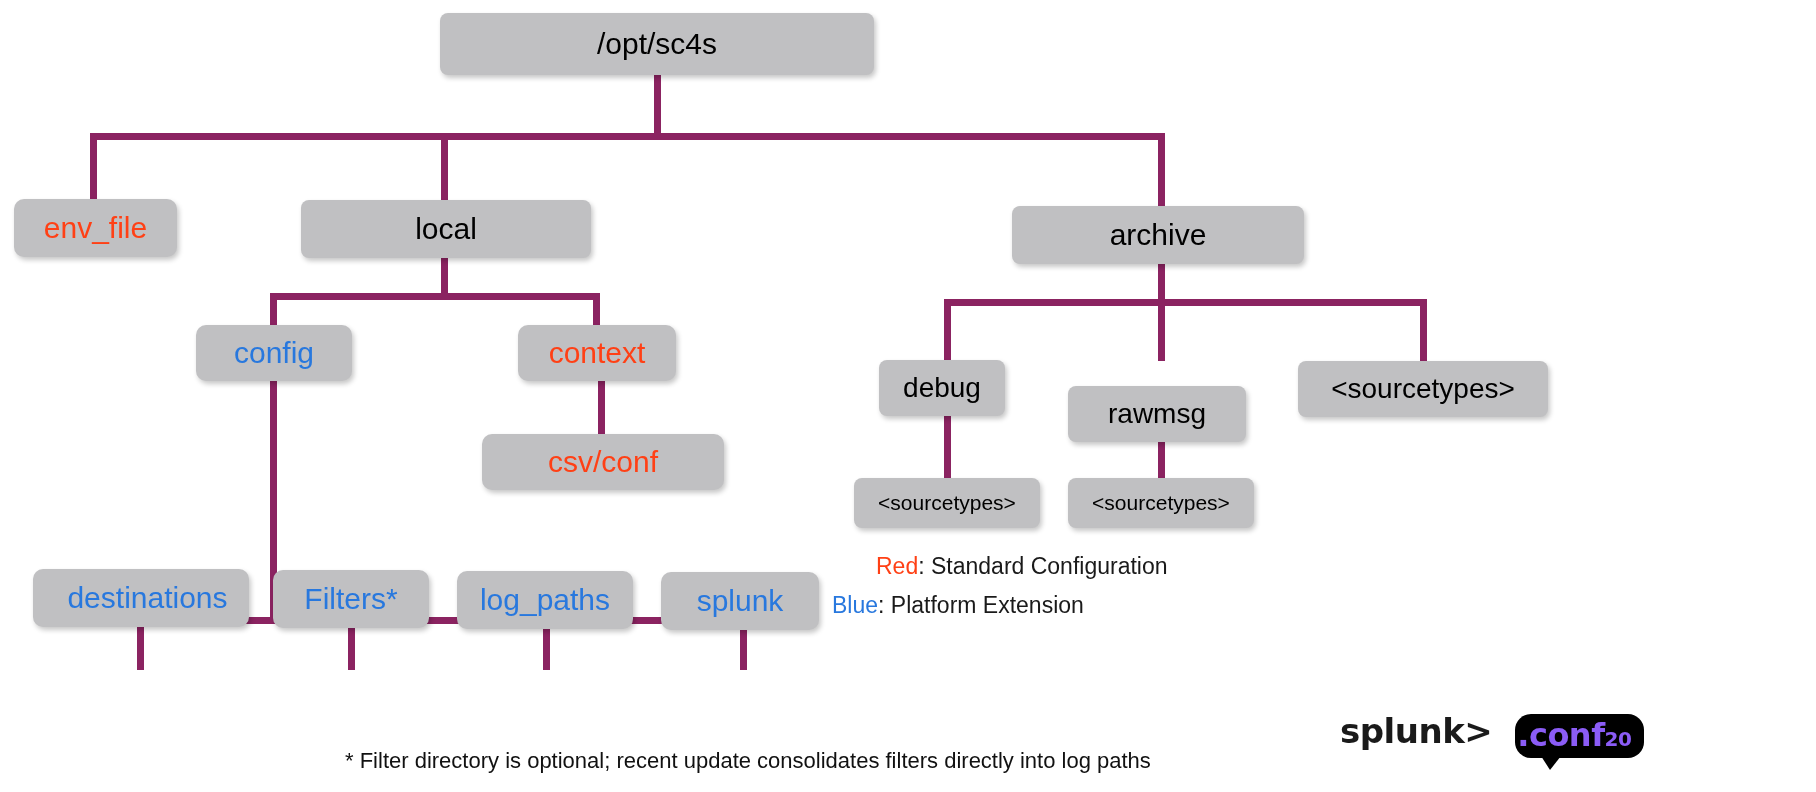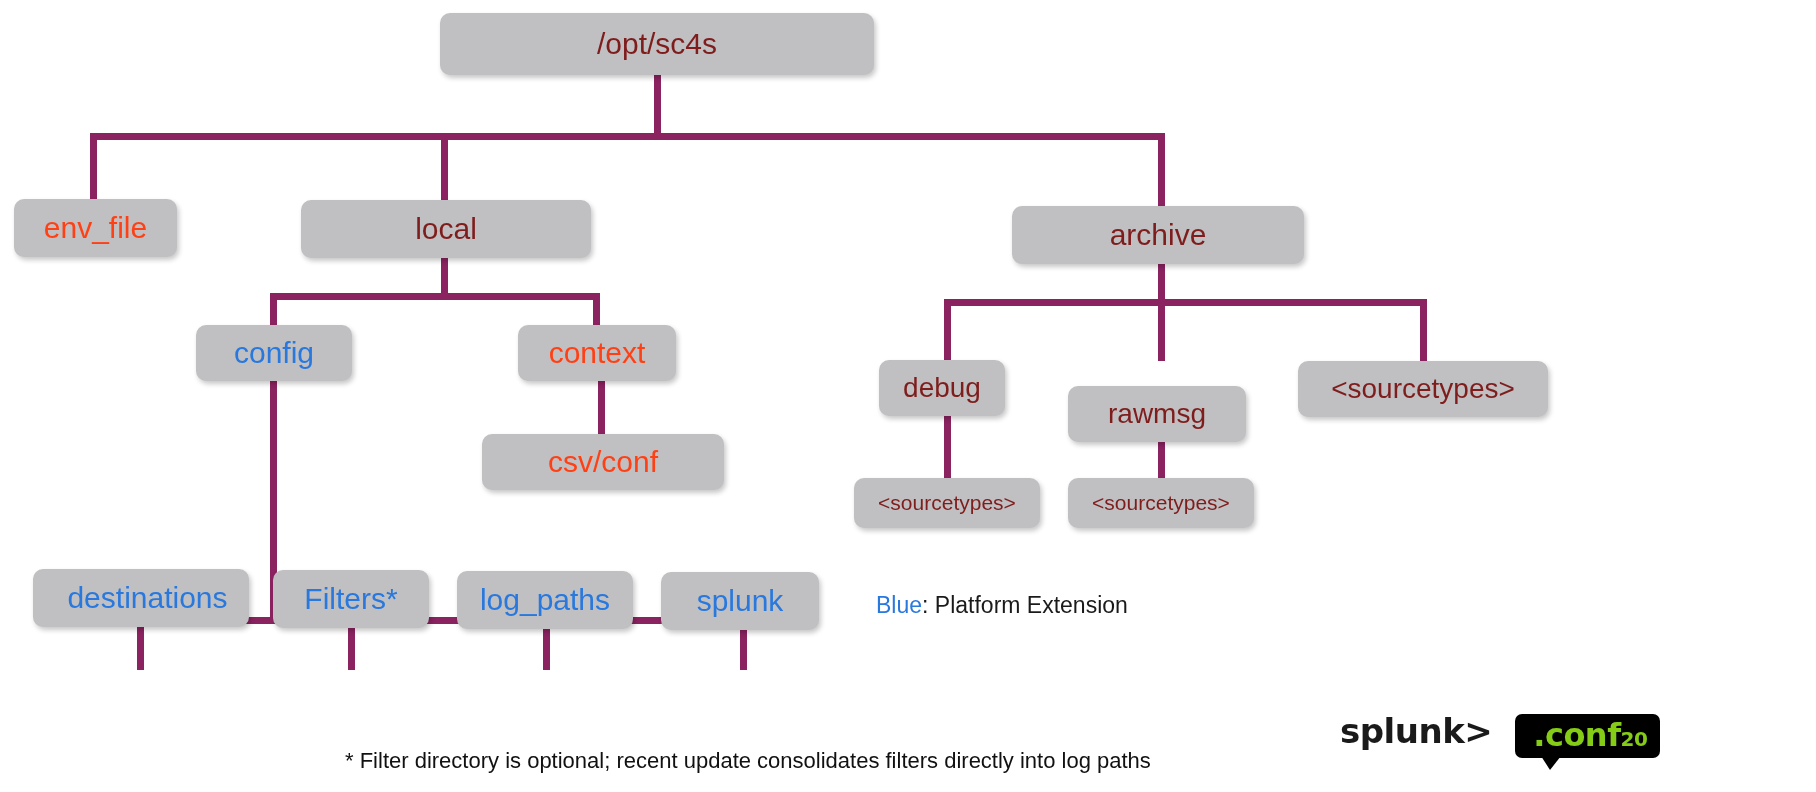--- a/index.html
+++ b/index.html
@@ -35,21 +35,21 @@
     box-shadow: 2px 3px 5px rgba(0,0,0,0.22);
     display: flex;
     align-items: center;
     justify-content: center;
     box-sizing: border-box;
     color: #000000;
     text-align: center;
     line-height: 1.05;
     white-space: nowrap;
   }
-  .node.black  { color: #7f1d1d; }
+  .node.black  { color: #000000; border-radius: 8px; }
   .node.red    { color: #FF4015; }
   .node.blue   { color: #2878DE; }
 
   
   .legend-row {
     position: absolute;
     font-size: 23px;
     color: #1a1a1a;
     white-space: nowrap;
   }
@@ -74,23 +74,23 @@
     font-family: "DejaVu Sans", sans-serif;
     font-size: 34px;
     font-weight: 600;
     color: #1a1a1a;
     letter-spacing: -0.5px;
     line-height: 1;
   }
   .conf-badge {
     position: relative;
     background: #000000;
-    color: #84cc16;
-    border-radius: 7px;
-    padding: 5px 13px 7px 18px;
+    color: #8b5cf6;
+    border-radius: 16px;
+    padding: 5px 13px 7px 2px;
     font-family: "DejaVu Sans", sans-serif;
     font-size: 32px;
     font-weight: 700;
     line-height: 1;
     letter-spacing: -0.5px;
   }
   .conf-badge .sup {
     font-size: 20px;
     font-weight: 700;
     vertical-align: baseline;
@@ -182,26 +182,29 @@
   <div class="node black" data-name="node-debug" style="left:879px; top:360px; width:126px; height:56px; font-size:28px;">debug</div>
 
   <div class="node black" data-name="node-rawmsg" style="left:1068px; top:360px; width:178px; height:56px; font-size:28px;margin-top:26px;">rawmsg</div>
 
   <div class="node black" data-name="node-archive-sourcetypes" style="left:1298px; top:361px; width:250px; height:56px; font-size:28px;">&lt;sourcetypes&gt;</div>
 
   <div class="node black" data-name="node-debug-sourcetypes" style="left:854px; top:478px; width:186px; height:50px; font-size:21px;">&lt;sourcetypes&gt;</div>
 
   <div class="node black" data-name="node-rawmsg-sourcetypes" style="left:1068px; top:478px; width:186px; height:50px; font-size:21px;">&lt;sourcetypes&gt;</div>
 
+  <div class="legend-row" data-name="legend-row-red" style="left:876px; top:553px;">
+    <span class="legend-key-red" data-name="legend-key-red">Red</span><span data-name="legend-separator-red">: </span><span data-name="legend-description-red">Standard Configuration</span>
+  </div>
 
   <div class="legend-row" data-name="legend-row-blue">
     <span class="legend-key-blue" data-name="legend-key-blue">Blue</span><span data-name="legend-separator-blue">: </span><span data-name="legend-description-blue">Platform Extension</span>
   </div>
   <style>
-    [data-name="legend-row-blue"] { left: 876px; top: 592px; text-align: right; }
+    [data-name="legend-row-blue"] { left: 832px; top: 592px; text-align: right; }
   </style>
 
   <div class="footnote" data-name="footnote" style="left:345px; top:748px;">* Filter directory is optional; recent update consolidates filters directly into log paths</div>
 
   <div class="logo-wrap" data-name="splunk-conf20-logo" style="left:1340px; top:714px;">
     <span class="splunk-word" data-name="splunk-wordmark">splunk&gt;</span>
     <span class="conf-badge" data-name="conf20-badge"><span data-name="conf-badge-prefix">.conf</span><span class="sup" data-name="conf-badge-suffix">20</span></span>
   </div>
 
 </div>

